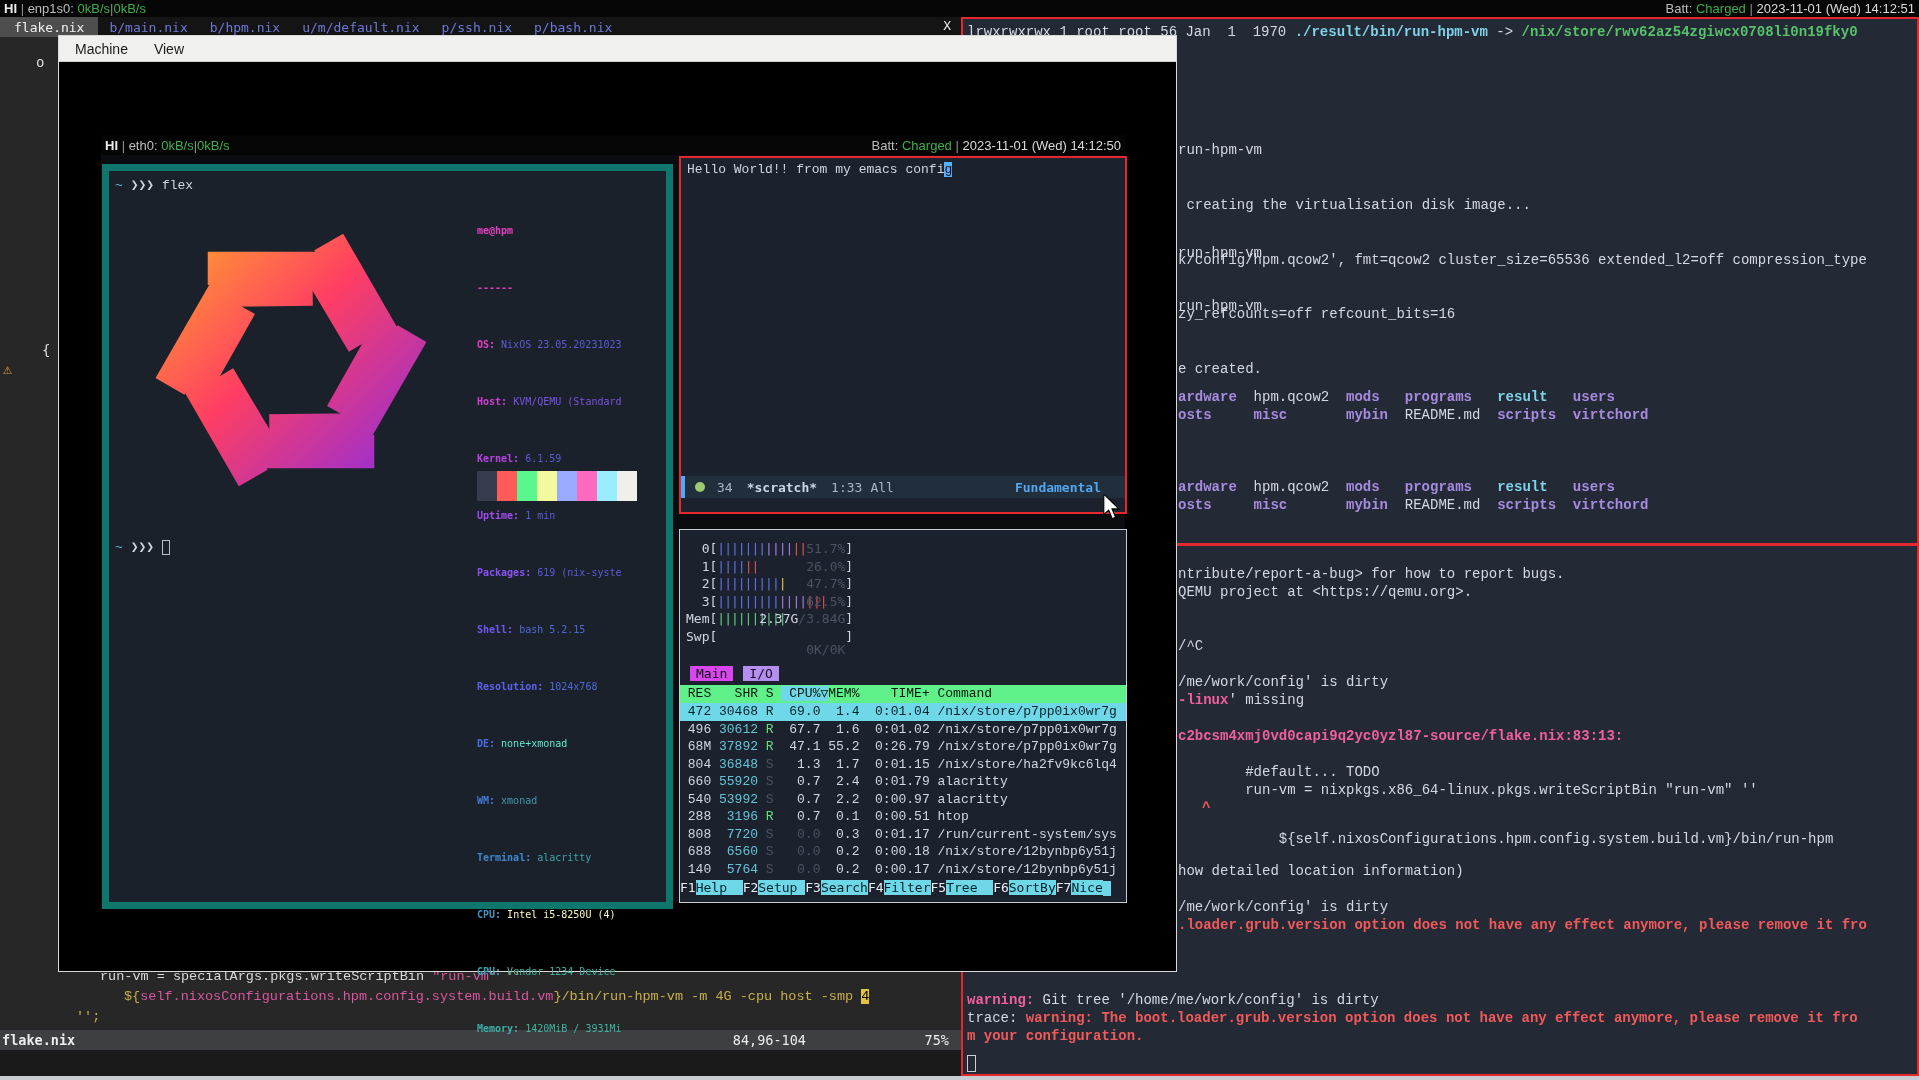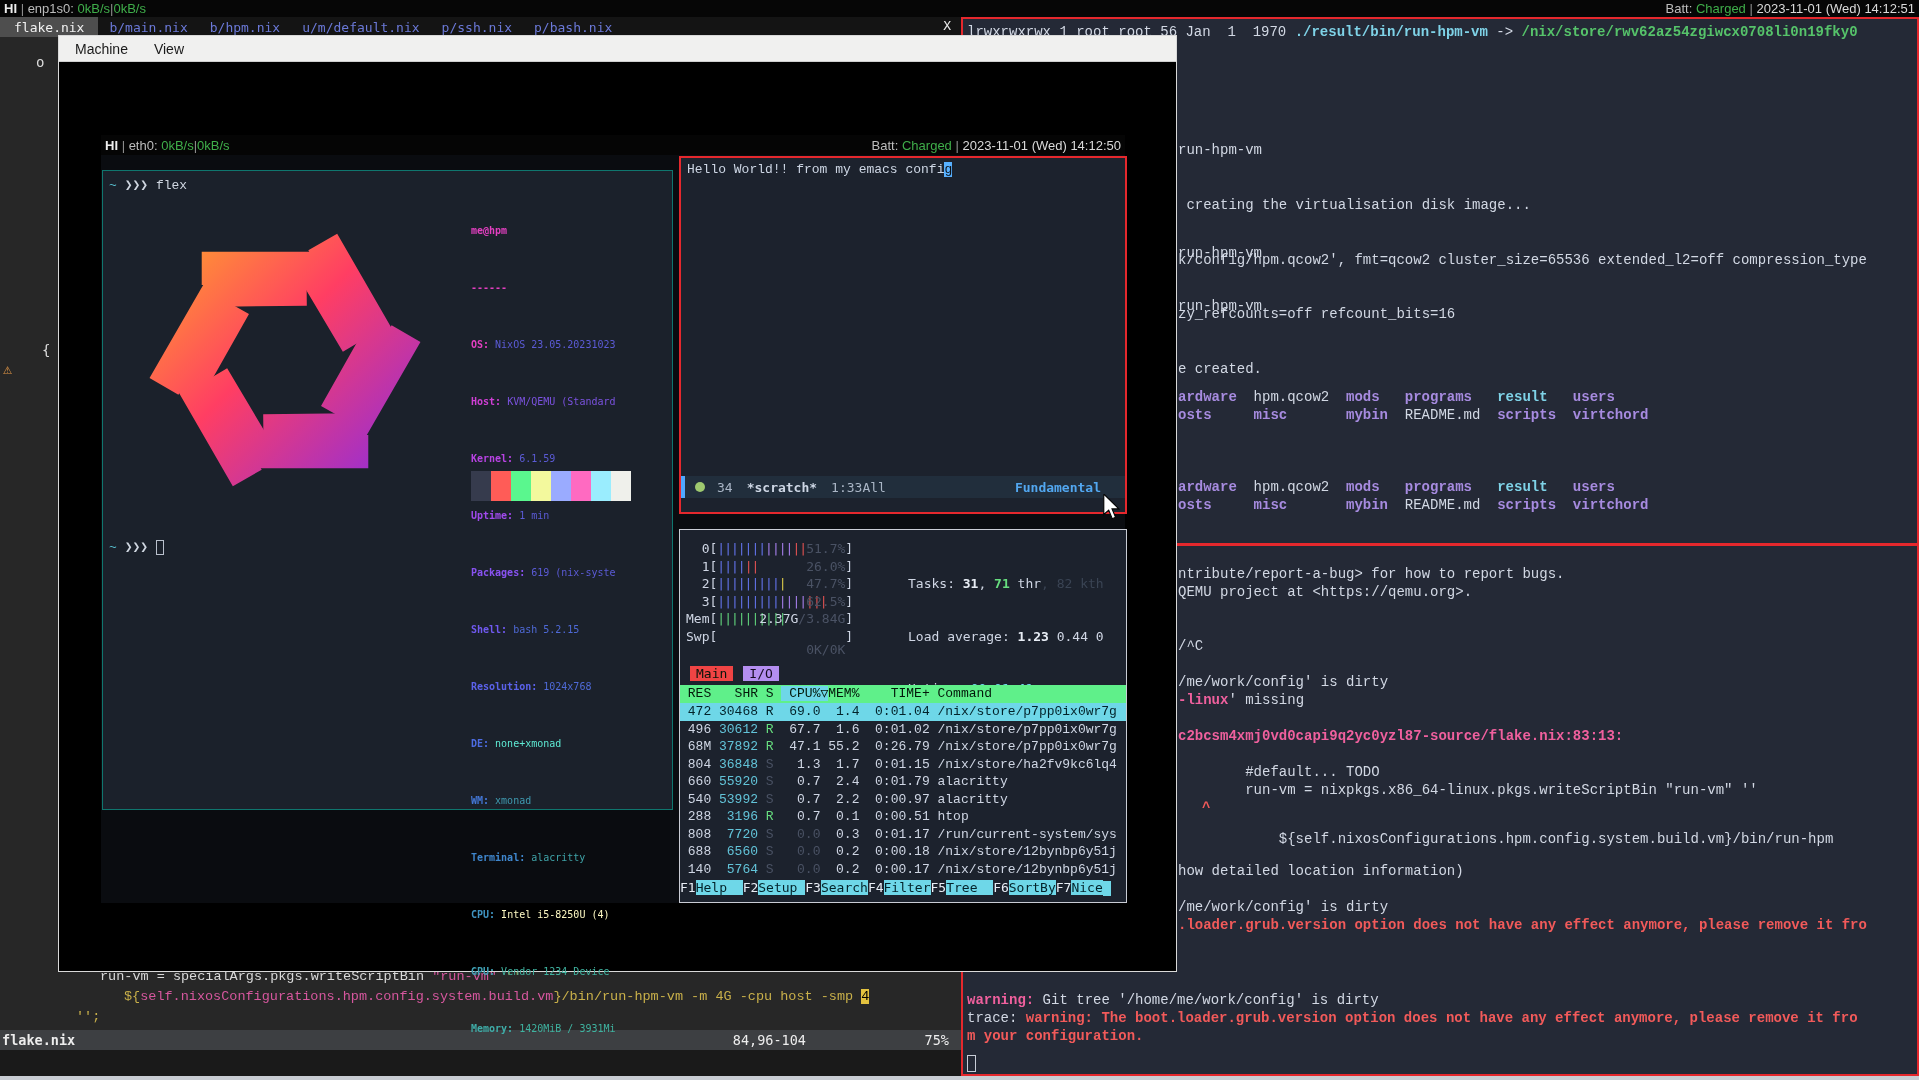--- a/index.html
+++ b/index.html
@@ -40,21 +40,21 @@
   .lscol1{display:inline-block;width:9ch}.lscol2{display:inline-block;width:11ch}.lscol3{display:inline-block;width:7ch}.lscol4{display:inline-block;width:11ch}.lscol5{display:inline-block;width:9ch}
   #rt-divider{position:absolute;left:0;top:524px;width:100%;height:3px;background:#e5282d}
   .rcur{position:absolute;width:9px;height:17px;border:1px solid #c8cdd8}
   
   #qemu{left:58px;top:35px;width:1119px;height:937px;background:#000;border:1px solid #d9d9d9;z-index:5}
   #qemu-menubar{position:absolute;left:0;top:0;width:100%;height:26px;background:#f0f0ef;color:#1a1a1a;font-size:14px;display:flex;align-items:center;gap:26px;padding-left:16px;border-bottom:1px solid #cfcfcf}
   #vm-screen{position:absolute;left:42px;top:99px;width:1024px;height:768px;background:#0a0c10}
   #vm-xmobar{position:absolute;left:0;top:0;width:100%;height:20px;background:#050505;color:#bdbdbd;font-size:13px;display:flex;align-items:center;justify-content:space-between;padding:0 4px}
   #vm-xmobar .ws{color:#ededed;font-weight:bold}
   
-  #vm-term{position:absolute;left:1px;top:35px;width:571px;height:640px;background:#1b212b;border:1px solid #0f766e;color:#cfd6e0;font-family:"DejaVu Sans Mono",monospace;font-size:13px}
+  #vm-term{position:absolute;left:1px;top:29px;width:571px;height:745px;background:#1b212b;border:7px solid #0f766e;color:#cfd6e0;font-family:"DejaVu Sans Mono",monospace;font-size:13px}
   .tilde{color:#58c0d0}
   .chev{color:#cfd6e0}
   .hollow{display:inline-block;width:8px;height:15px;border:1px solid #b9c0cc;vertical-align:middle}
   #nf-col{position:absolute;left:368px;top:12px;font-size:10px;line-height:19px;font-weight:bold;white-space:pre}
   #nf-col .nv{font-weight:normal}
   #nf-title{color:#e33fc0}
   .nf0{color:#e33fc0}.nv0{color:#5b5bd6}
   .nf1{color:#cf3fd4}.nv1{color:#7b52e0}
   .nf2{color:#b843e3}.nv2{color:#5b5bd6}
   .nf3{color:#a04aec}.nv3{color:#5b5bd6}
@@ -87,21 +87,21 @@
   .bar{letter-spacing:-1px}
   .bb{color:#6272e8}.bp{color:#a47de8}.br{color:#e05252}.by{color:#d8c84a}.bg{color:#5fd07a}
   .mpct{position:absolute;right:0;top:0;color:#4a5264}
   .dim{color:#4a5264}
   .dimmer{color:#3a4454}
   #hstats{position:absolute;left:228px;top:10px;white-space:pre}
   .wb{color:#e8edf5;font-weight:bold}
   .gb{color:#67de7f;font-weight:bold}
   .cyb{color:#6fd3ea;font-weight:bold}
   #htabs{position:absolute;left:10px;top:135px;font-size:13px}
-  .htab-main{background:#ef4444;color:#05140a;padding:0 6px}
+  .htab-main{background:#d946ef;color:#05140a;padding:0 6px}
   .htab-io{background:#b48ef0;color:#140a1e;padding:0 6px;margin-left:10px}
   #hheader{position:absolute;left:0;top:155px;width:100%;background:#5ff08a;color:#03180a}
   #hheader .sort{background:#6ed7e8}
   #hrows{position:absolute;left:0;top:173px;width:100%}
   .prow{width:100%}
   .c-shr{color:#62c3d8}
   .st-g{color:#67de7f}
   .sel{background:#6ed7e8}
   .sel span{color:#03232a !important;font-weight:normal}
   #fbar{position:absolute;left:0;top:349px;width:100%;white-space:pre}
@@ -281,38 +281,33 @@
     </div>
 
     <div id="emacs">
       <pre style="padding:4px 0 0 6px"><span>Hello World!! from my emacs confi</span><span class="ecur">g</span></pre>
       <div id="modeline">
         <span class="edge"></span>
         <span class="dot"></span>
         <span>34</span>
         <span class="buf" style="margin-left:14px">*scratch*</span>
         <span style="margin-left:14px">1:33</span>
-        <span style="margin-left:0">All</span>
+        <span style="margin-left:8px">All</span>
         <span class="mode">Fundamental</span>
       </div>
     </div>
 
     <div id="htop">
       <div id="meters">
         <div class="hline"><span>  0</span>[<span class="barbox"><span class="bar bb">|||||||</span><span class="bar bp">||||</span><span class="bar br">||</span><span class="bar by"></span><span class="mpct">51.7%</span></span>]</div>
         <div class="hline"><span>  1</span>[<span class="barbox"><span class="bar bb">||||</span><span class="bar bp"></span><span class="bar br">||</span><span class="bar by"></span><span class="mpct">26.0%</span></span>]</div>
         <div class="hline"><span>  2</span>[<span class="barbox"><span class="bar bb">|||||||||</span><span class="bar bp"></span><span class="bar br"></span><span class="bar by">|</span><span class="mpct">47.7%</span></span>]</div>
         <div class="hline"><span>  3</span>[<span class="barbox"><span class="bar bb">|||||||||</span><span class="bar bp">||||</span><span class="bar br">|||</span><span class="bar by"></span><span class="mpct">62.5%</span></span>]</div>
         <div class="hline"><span>Mem</span>[<span class="barbox"><span class="bar bg">||||||||||</span><span class="mpct"><span style="color:#cfd6e4">2.37G</span><span>/3.84G</span></span></span>]</div>
         <div class="hline"><span>Swp</span>[<span class="barbox"><span class="mpct">0K/0K</span></span>]</div>
-      </div>
-      <div id="hstats">
-        <div><span>Tasks: </span><span class="wb">31</span><span>, </span><span class="gb">71</span><span> thr</span><span class="dimmer">, 82 kth</span></div>
-        <div><span>Load average: </span><span class="wb">1.23</span><span> 0.44 0</span></div>
-        <div><span>Uptime: </span><span class="cyb">00:01:41</span></div>
       </div>
       <div id="htabs">
         <span class="htab-main">Main</span><span class="htab-io">I/O</span>
       </div>
       <pre id="hheader"><span> RES   SHR S </span><span class="sort"> CPU%▽</span><span>MEM%    TIME+ Command</span></pre>
       <div id="hrows">
         <pre class="prow sel"><span> 472</span><span class="c-shr"> 30468</span><span class="st-g"> R</span><span>  69.0</span><span>  1.4</span><span>  0:01.04</span><span> /nix/store/p7pp0ix0wr7g</span></pre>
         <pre class="prow"><span> 496</span><span class="c-shr"> 30612</span><span class="st-g"> R</span><span>  67.7</span><span>  1.6</span><span>  0:01.02</span><span> /nix/store/p7pp0ix0wr7g</span></pre>
         <pre class="prow"><span> 68M</span><span class="c-shr"> 37892</span><span class="st-g"> R</span><span>  47.1</span><span> 55.2</span><span>  0:26.79</span><span> /nix/store/p7pp0ix0wr7g</span></pre>
         <pre class="prow"><span> 804</span><span class="c-shr"> 36848</span><span class="dim"> S</span><span>   1.3</span><span>  1.7</span><span>  0:01.15</span><span> /nix/store/ha2fv9kc6lq4</span></pre>

